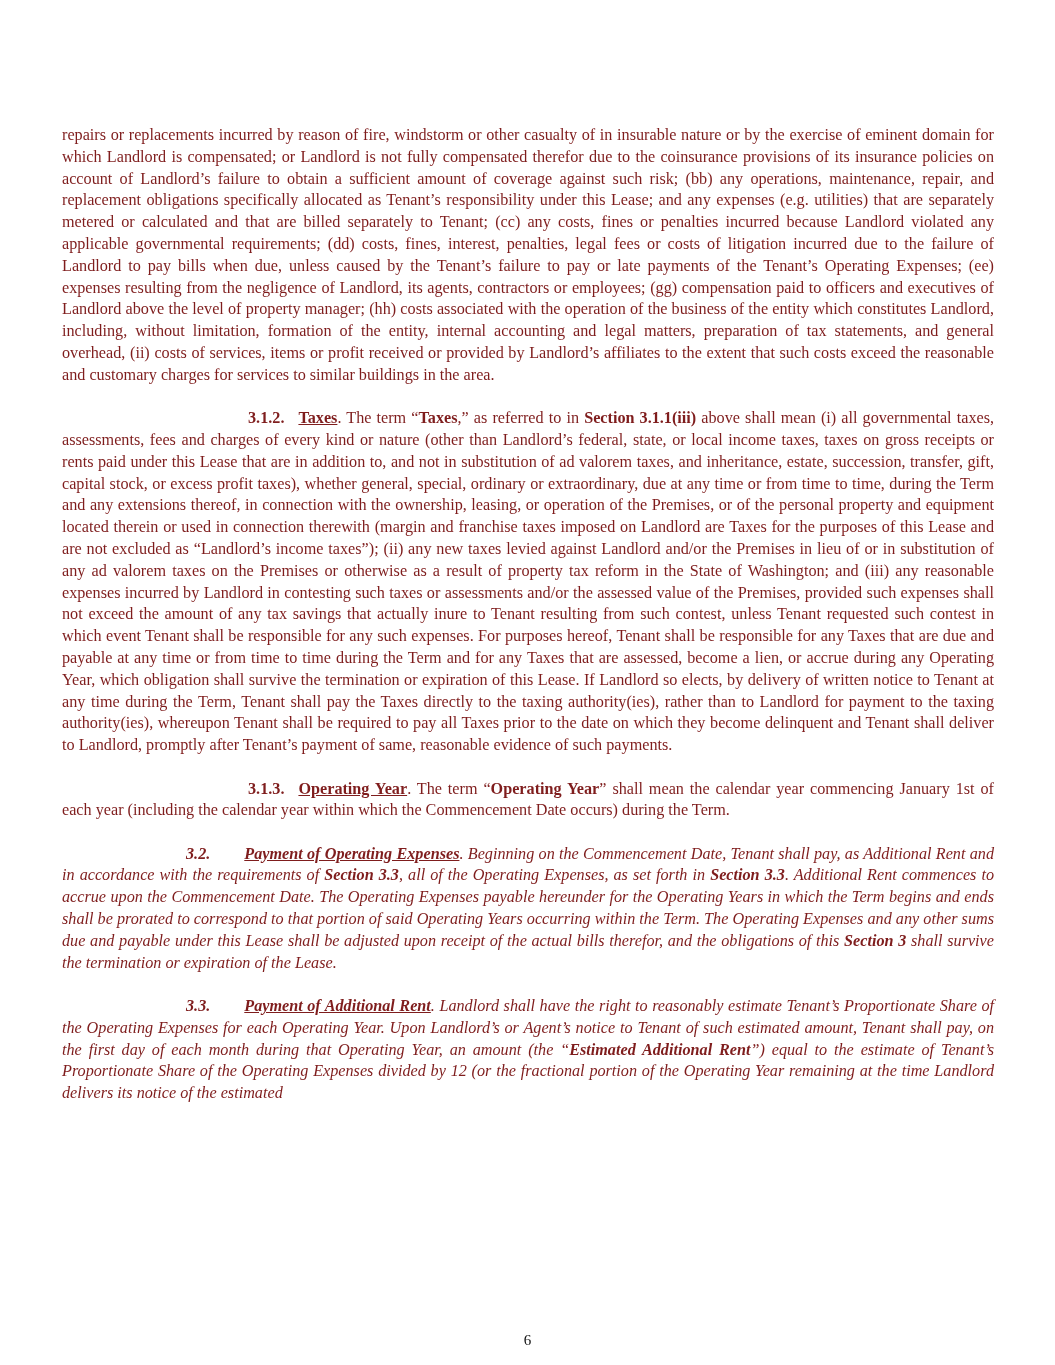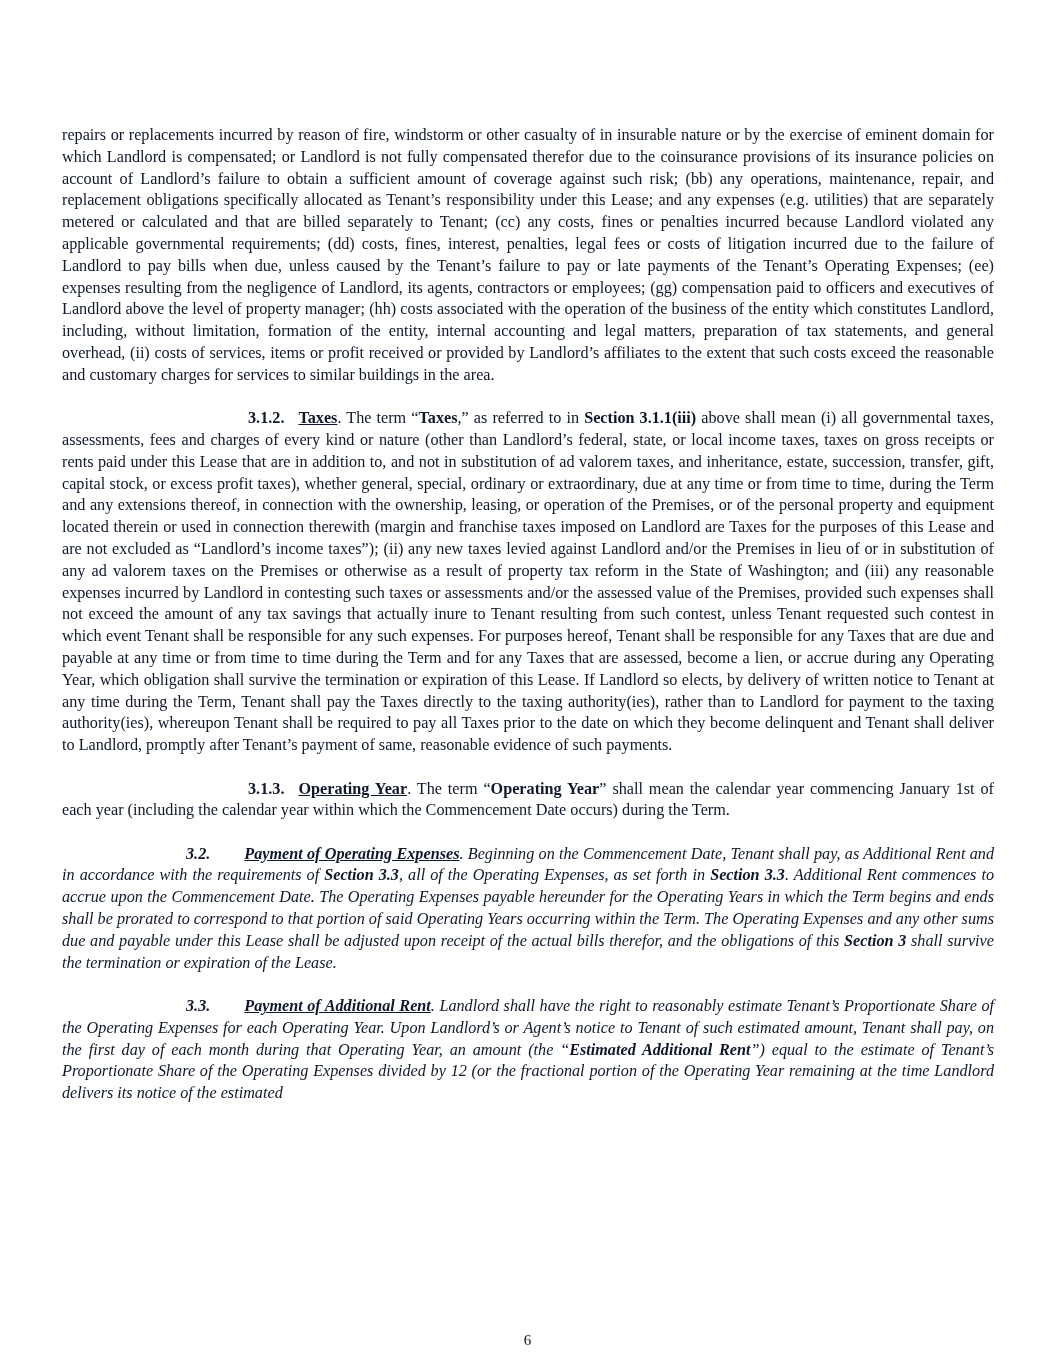--- a/index.html
+++ b/index.html
@@ -5,21 +5,21 @@
   html, body { margin: 0; padding: 0; background: #ffffff; }
   body { width: 1055px; height: 1365px; position: relative; overflow: hidden; }
   .page {
     position: absolute;
     left: 62px;
     top: 125px;
     width: 932px;
     font-family: "Liberation Serif", "DejaVu Serif", serif;
     font-size: 16.2px;
     line-height: 21.8px;
-    color: #0f172a;
+    color: #7f1d1d;
     text-align: justify;
   }
   .para { margin: 0 0 21.6px 0; }
   .indent1 { text-indent: 186px; }
   .indent2 { text-indent: 124px; font-style: italic; }
   .num { font-weight: bold; margin-top: 32px; }
   .gap-num-2 { display: inline-block; width: 22px; }
   .gap-num-1 { display: inline-block; width: 14px; }
   .heading { font-weight: bold; text-decoration: underline; }
   .b { font-weight: bold; }

